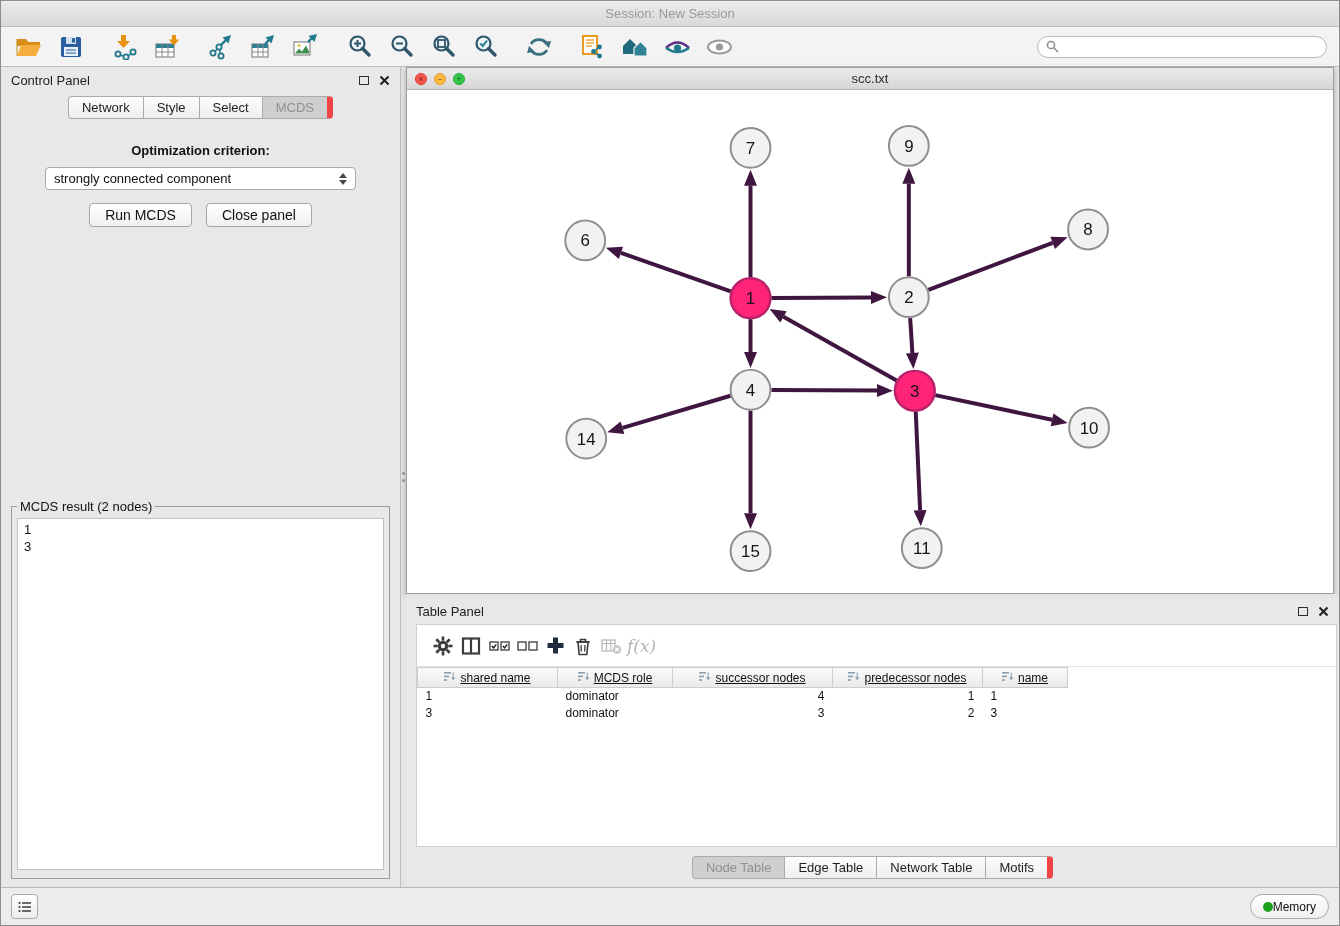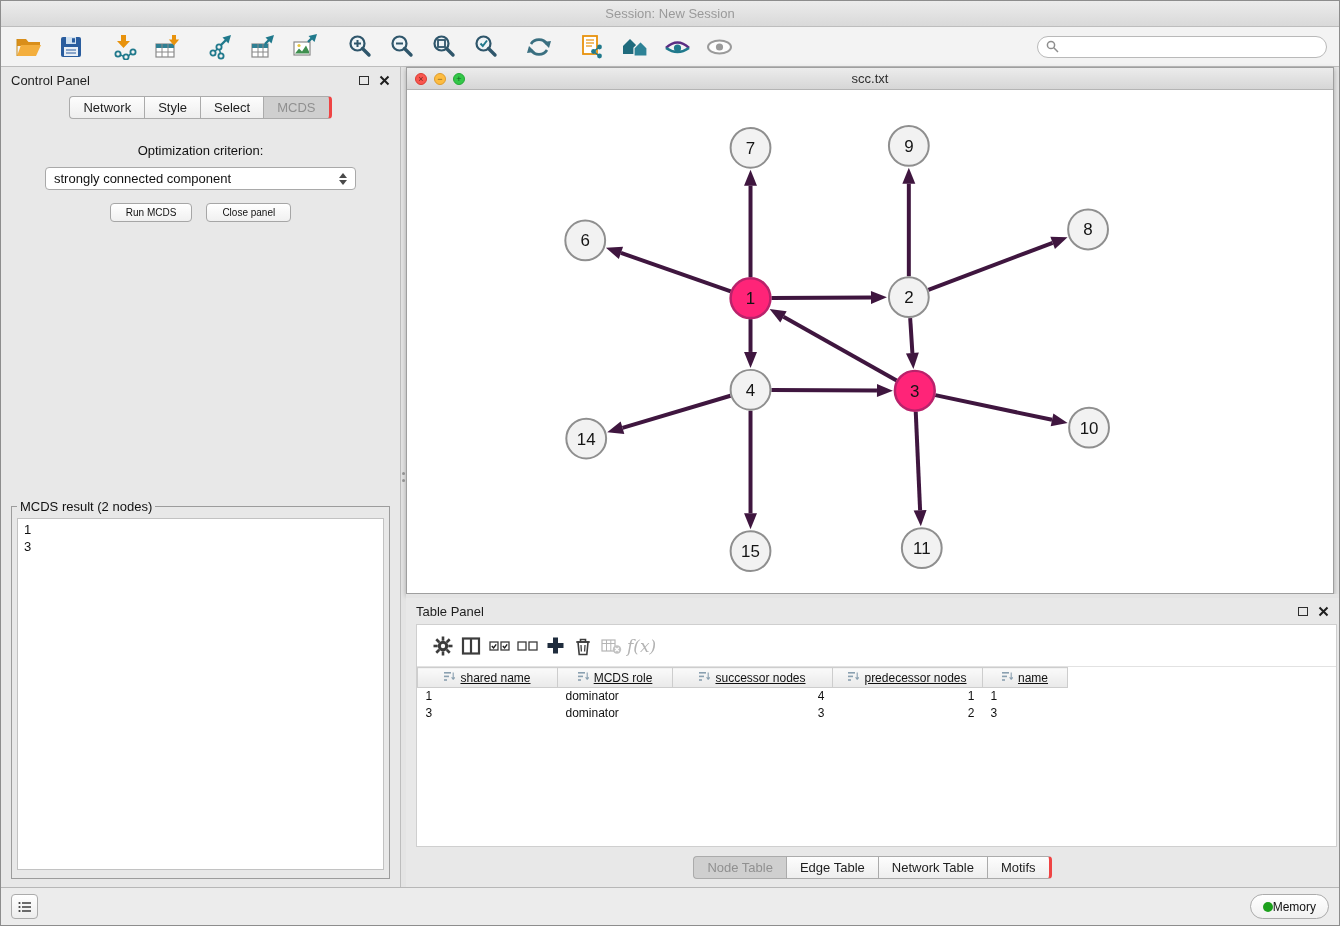--- a/index.html
+++ b/index.html
@@ -21,30 +21,30 @@
 
   
   .control-panel { width:400px; flex:0 0 400px; background:#e8e8e8; display:flex; flex-direction:column; border-right:1px solid #bdbdbd; }
   .panel-header { height:26px; flex:0 0 26px; display:flex; align-items:center; padding:0 10px; color:#1e1e1e; }
   .panel-header .ctrls { margin-left:auto; display:flex; gap:10px; align-items:center; }
   .float-ic { width:10px; height:9px; border:1.6px solid #2e2e2e; display:inline-block; }
   .cp-tabs, .tp-tabs { display:flex; justify-content:center; }
   .cp-tabs { padding:3px 0 6px; }
   .tab-btn { font-size:13px; padding:3px 13px; background:linear-gradient(#fdfdfd,#eeeeee); border:1px solid #ababab; border-right:none; color:#1e1e1e; cursor:default; }
   .tab-btn:first-child { border-radius:4px 0 0 4px; }
-  .tab-btn:last-child { border-right:3px solid #ef4444; border-radius:0 4px 4px 0; }
+  .tab-btn:last-child { border-right:6px solid #ef4444; border-radius:0 4px 4px 0; }
   .tab-btn.active { background:#cfcfcf; color:#909090; }
   .cp-body { flex:1; display:flex; flex-direction:column; padding:0 10px 8px; min-height:0; }
-  .opt-label { text-align:center; margin-top:18px; color:#111; }
+  .opt-label { text-align:center; margin-top:18px; color:#111;font-weight:bold; }
   .combo { margin:9px 34px 0; height:23px; background:#fff; border:1px solid #a9a9a9; border-radius:4px; display:flex; align-items:center; padding:0 8px; color:#111; }
   .stepper { margin-left:auto; display:flex; flex-direction:column; gap:2px; align-items:center; }
   .tri-up { width:0; height:0; border-left:4px solid transparent; border-right:4px solid transparent; border-bottom:5px solid #4a4a4a; }
   .tri-down { width:0; height:0; border-left:4px solid transparent; border-right:4px solid transparent; border-top:5px solid #4a4a4a; }
   .btn-row { display:flex; justify-content:center; gap:14px; margin-top:13px; }
-  .push-btn { font-size:10px; padding:3px 15px; background:linear-gradient(#ffffff,#f0f0f0); border:1px solid #a6a6a6; border-radius:4px; color:#111; }
+  .push-btn { font-size:14px; padding:3px 15px; background:linear-gradient(#ffffff,#f0f0f0); border:1px solid #a6a6a6; border-radius:4px; color:#111; }
   .result-fieldset { margin-top:auto; height:380px; border:1px solid #9c9c9c; padding:4px 5px 5px; background:#e8e8e8; }
   .result-fieldset legend { font-size:13px; padding:0 3px; color:#111; }
   .result-area { background:#fff; border:1px solid #c2c2c2; width:100%; height:352px; font-size:13px; line-height:17px; padding:2px 6px; white-space:pre-line; color:#111; overflow:hidden; }
 
   
   .v-splitter { width:5px; flex:0 0 5px; background:#e4e4e4; display:flex; flex-direction:column; justify-content:center; align-items:center; gap:4px; }
   .grip-dot { width:3px; height:3px; background:#9a9a9a; border-radius:50%; }
 
   
   .right-col { flex:1; display:flex; flex-direction:column; min-width:0; background:#e4e4e4; }

